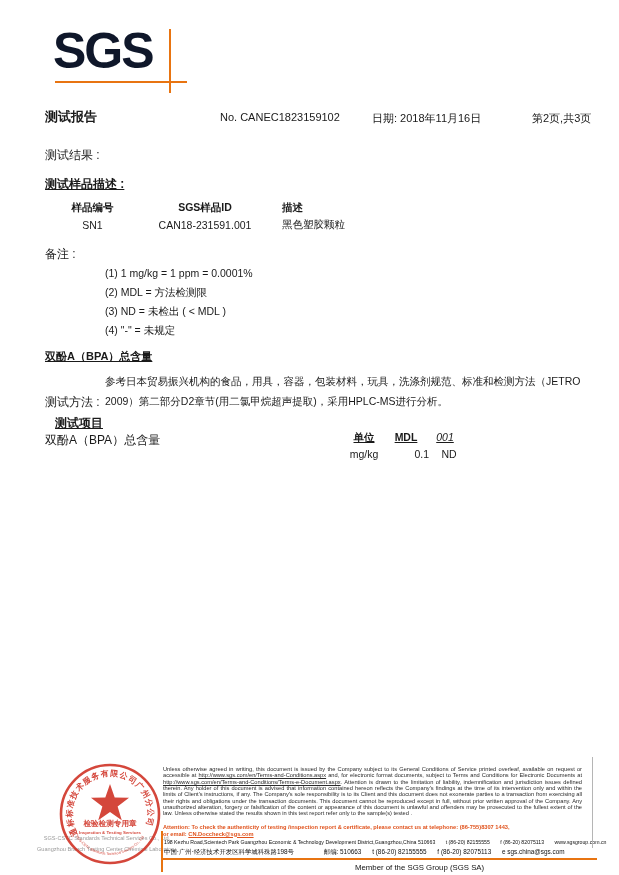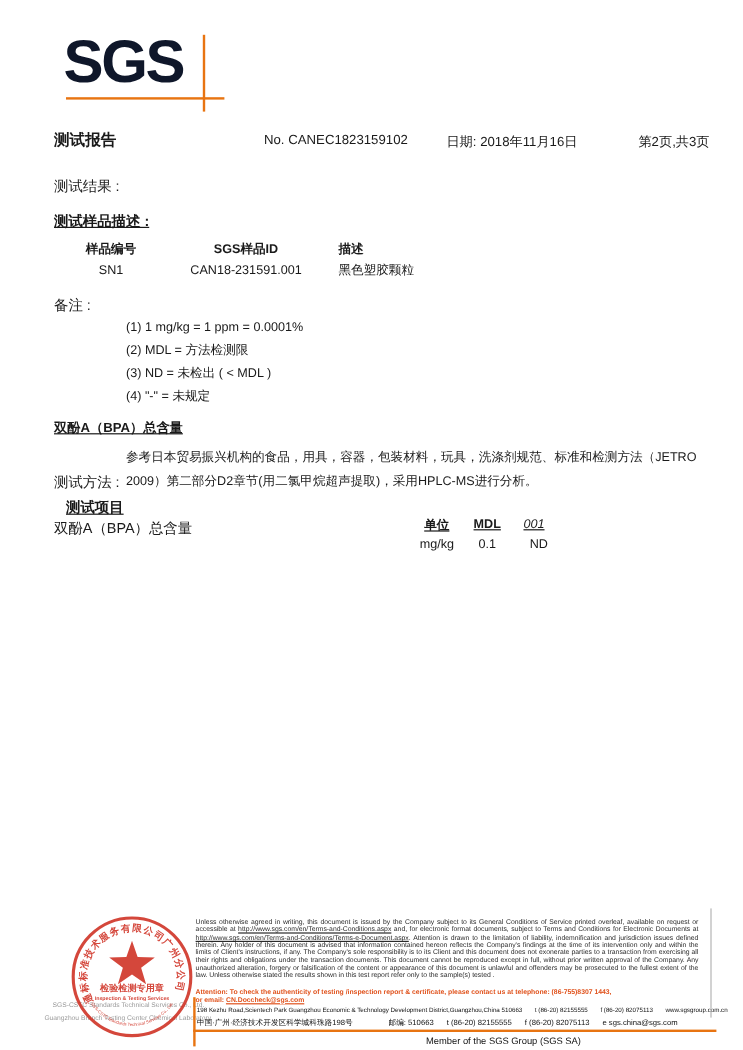--- a/index.html
+++ b/index.html
@@ -83,21 +83,21 @@
   <div class="abs body-txt" style="left:45px;top:374px;margin-top:20px;">测试方法 :</div>
   <div class="abs method" style="left:105px;top:372px;">参考日本贸易振兴机构的食品，用具，容器，包装材料，玩具，洗涤剂规范、标准和检测方法（JETRO 2009）第二部分D2章节(用二氯甲烷超声提取)，采用HPLC-MS进行分析。</div>
 
   <div class="abs" style="left:0;top:415px;width:619px;height:40px;">
     <span class="abs body-txt bold ul" style="left:55px;top:0;">测试项目</span>
     <span class="colbox bold ul" style="left:341px;top:0;">单位</span>
     <span class="colbox bold ul" style="left:383px;top:0;">MDL</span>
     <span class="colbox it ul" style="left:422px;top:0;text-align:center;">001</span>
     <span class="abs body-txt" style="left:45px;top:17px;">双酚A（BPA）总含量</span>
     <span class="colbox" style="left:341px;top:17px;">mg/kg</span>
-    <span class="colbox" style="left:383px;top:17px;">0.1</span>
+    <span class="colbox" style="left:383px;top:17px;text-align:right;">0.1</span>
     <span class="colbox" style="left:426px;top:17px;">ND</span>
   </div>
 
   <div class="abs company-gray" style="left:32px;top:833px;">
     <div>SGS-CSTC Standards Technical Services Co., Ltd.</div>
     <div>Guangzhou Branch Testing Center Chemical Laboratory.</div>
   </div>
 
   <svg class="abs" style="left:58px;top:762px;opacity:0.88;" width="104" height="104" viewBox="0 0 104 104">
     <defs>

